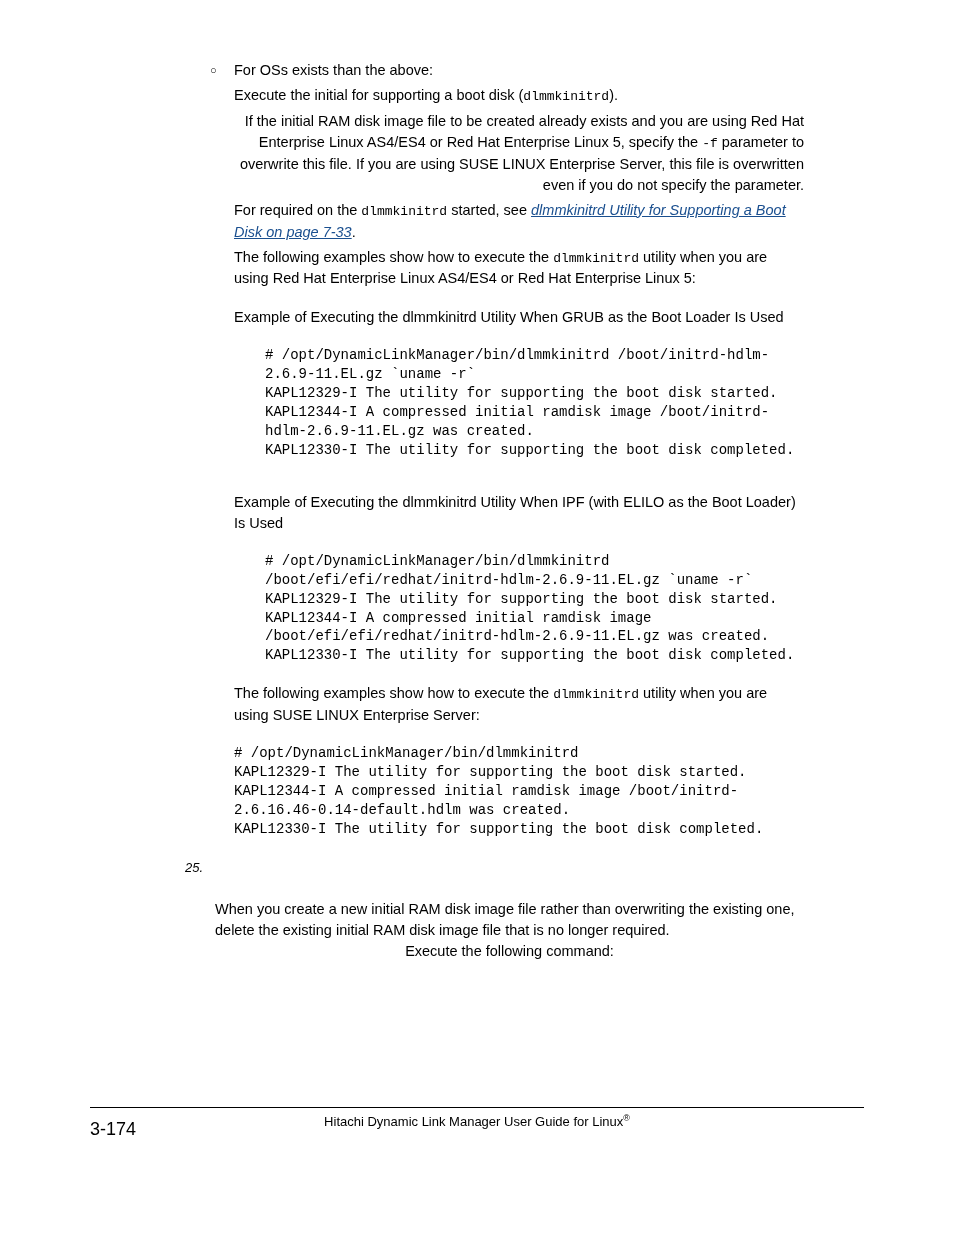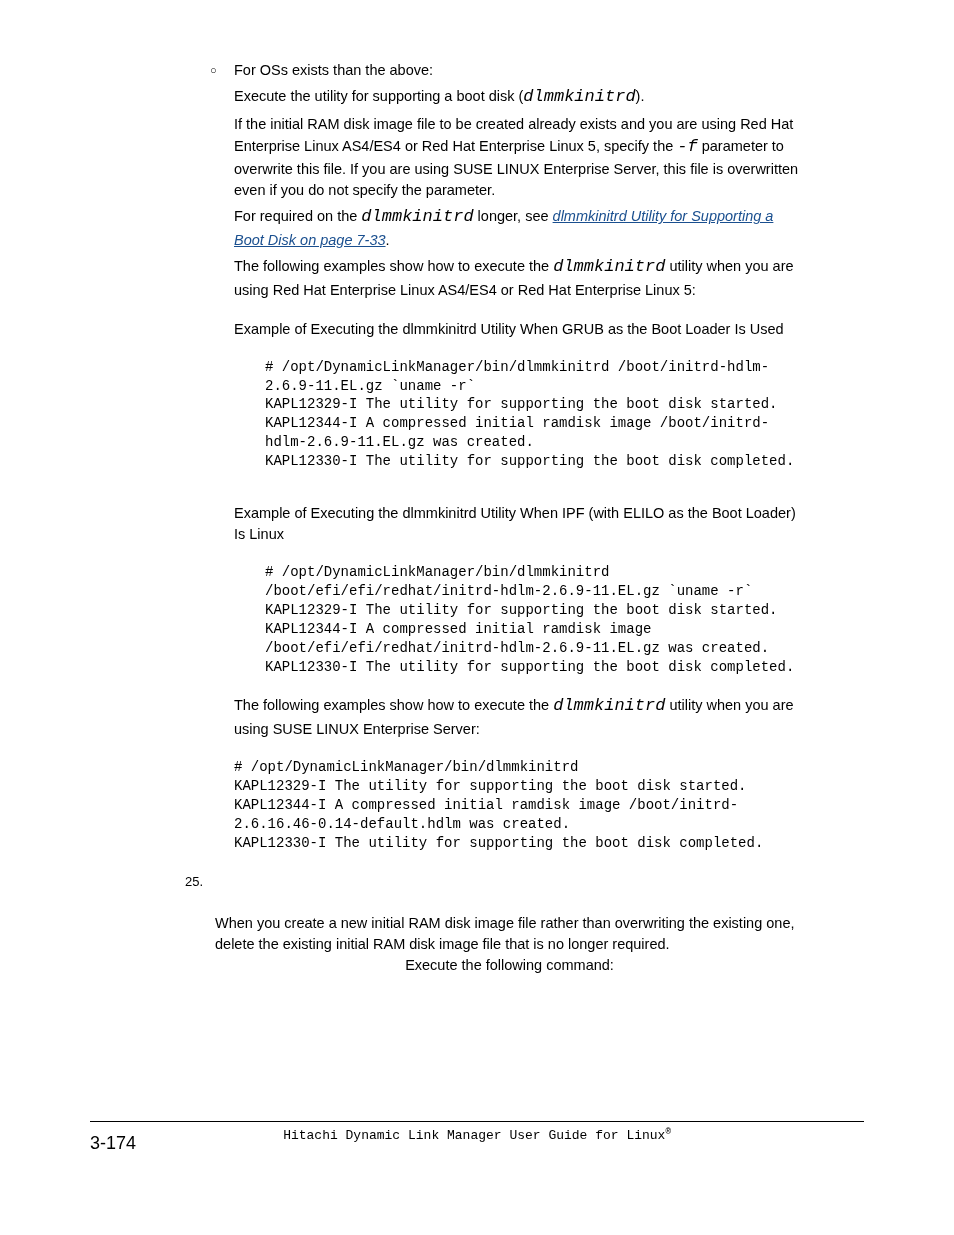--- a/index.html
+++ b/index.html
@@ -24,22 +24,21 @@
     }
     .bullet-content {
       flex: 1;
     }
     .para {
       margin-left: 144px;
       margin-bottom: 4px;
     }
     .code-inline {
       font-family: "Courier New", monospace;
-      font-size: 17px;
-      font-style: italic;
+      font-size: 13px;
     }
     .link {
       color: #1a4f8f;
       text-decoration: underline;
       font-style: italic;
     }
     .code-block {
       font-family: "Courier New", monospace;
       font-size: 14px;
       margin-left: 175px;
@@ -60,20 +59,21 @@
       line-height: 1.35;
     }
     .numbered-item {
       display: flex;
       margin-left: 95px;
       margin-top: 20px;
     }
     .numbered-marker {
       flex: 0 0 30px;
       font-size: 13px;
+      font-style: italic;
     }
     .numbered-content {
       flex: 1;
       padding-right: 60px;
       margin-top: 40px;
     }
     .para-inner {
       margin-left: 125px;
       padding-right: 60px;
       text-align: center;
@@ -92,67 +92,66 @@
     .footer-line1 {
       font-size: 13px;
       margin-bottom: 3px;
     }
     .footer-rule {
       border-top: 1px solid #000;
       margin: 4px 0;
     }
     .footer-line2 {
       font-size: 13px;
-      font-family: Liberation Mono, monospace;
     }
     sup {
       font-size: 9px;
     }
     .spacer {
       height: 14px;
     }
   </style>
 </head>
 <body>
 
 <div class="bullet-item">
   <div class="bullet-marker">○</div>
   <div class="bullet-content">
     <span>For OSs exists than the above:</span>
   </div>
 </div>
 
 <div class="para" style="padding-right:60px;">
-  <span>Execute the utility for supporting a boot disk (</span><span class="code-inline">dlmmkinitrd</span><span>).</span>
+  <span>Execute the initial for supporting a boot disk (</span><span class="code-inline">dlmmkinitrd</span><span>).</span>
 </div>
 
-<div class="para" style="padding-right:60px;">
+<div class="para" style="padding-right:60px;text-align:right;">
   <span>If the initial RAM disk image file to be created already exists and you are using Red Hat Enterprise Linux AS4/ES4 or Red Hat Enterprise Linux 5, specify the </span><span class="code-inline">-f</span><span> parameter to overwrite this file. If you are using SUSE LINUX Enterprise Server, this file is overwritten even if you do not specify the parameter.</span>
 </div>
 
 <div class="para" style="padding-right:60px;">
-  <span>For required on the </span><span class="code-inline">dlmmkinitrd</span><span> longer, see </span><span class="link">dlmmkinitrd Utility for Supporting a Boot Disk on page 7-33</span><span>.</span>
+  <span>For required on the </span><span class="code-inline">dlmmkinitrd</span><span> started, see </span><span class="link">dlmmkinitrd Utility for Supporting a Boot Disk on page 7-33</span><span>.</span>
 </div>
 
 <div class="para" style="padding-right:60px;">
   <span>The following examples show how to execute the </span><span class="code-inline">dlmmkinitrd</span><span> utility when you are using Red Hat Enterprise Linux AS4/ES4 or Red Hat Enterprise Linux 5:</span>
 </div>
 
 <div class="spacer"></div>
 
 <div class="para" style="padding-right:60px;">Example of Executing the dlmmkinitrd Utility When GRUB as the Boot Loader Is Used</div>
 
 <div class="code-block"># /opt/DynamicLinkManager/bin/dlmmkinitrd /boot/initrd-hdlm-2.6.9-11.EL.gz `uname -r`
 KAPL12329-I The utility for supporting the boot disk started.
 KAPL12344-I A compressed initial ramdisk image /boot/initrd-hdlm-2.6.9-11.EL.gz was created.
 KAPL12330-I The utility for supporting the boot disk completed.</div>
 
 <div class="spacer"></div>
 
-<div class="para" style="padding-right:60px;">Example of Executing the dlmmkinitrd Utility When IPF (with ELILO as the Boot Loader) Is Linux</div>
+<div class="para" style="padding-right:60px;">Example of Executing the dlmmkinitrd Utility When IPF (with ELILO as the Boot Loader) Is Used</div>
 
 <div class="code-block"># /opt/DynamicLinkManager/bin/dlmmkinitrd /boot/efi/efi/redhat/initrd-hdlm-2.6.9-11.EL.gz `uname -r`
 KAPL12329-I The utility for supporting the boot disk started.
 KAPL12344-I A compressed initial ramdisk image /boot/efi/efi/redhat/initrd-hdlm-2.6.9-11.EL.gz was created.
 KAPL12330-I The utility for supporting the boot disk completed.</div>
 
 <div class="para" style="padding-right:60px;">
   <span>The following examples show how to execute the </span><span class="code-inline">dlmmkinitrd</span><span> utility when you are using SUSE LINUX Enterprise Server:</span>
 </div>
 

